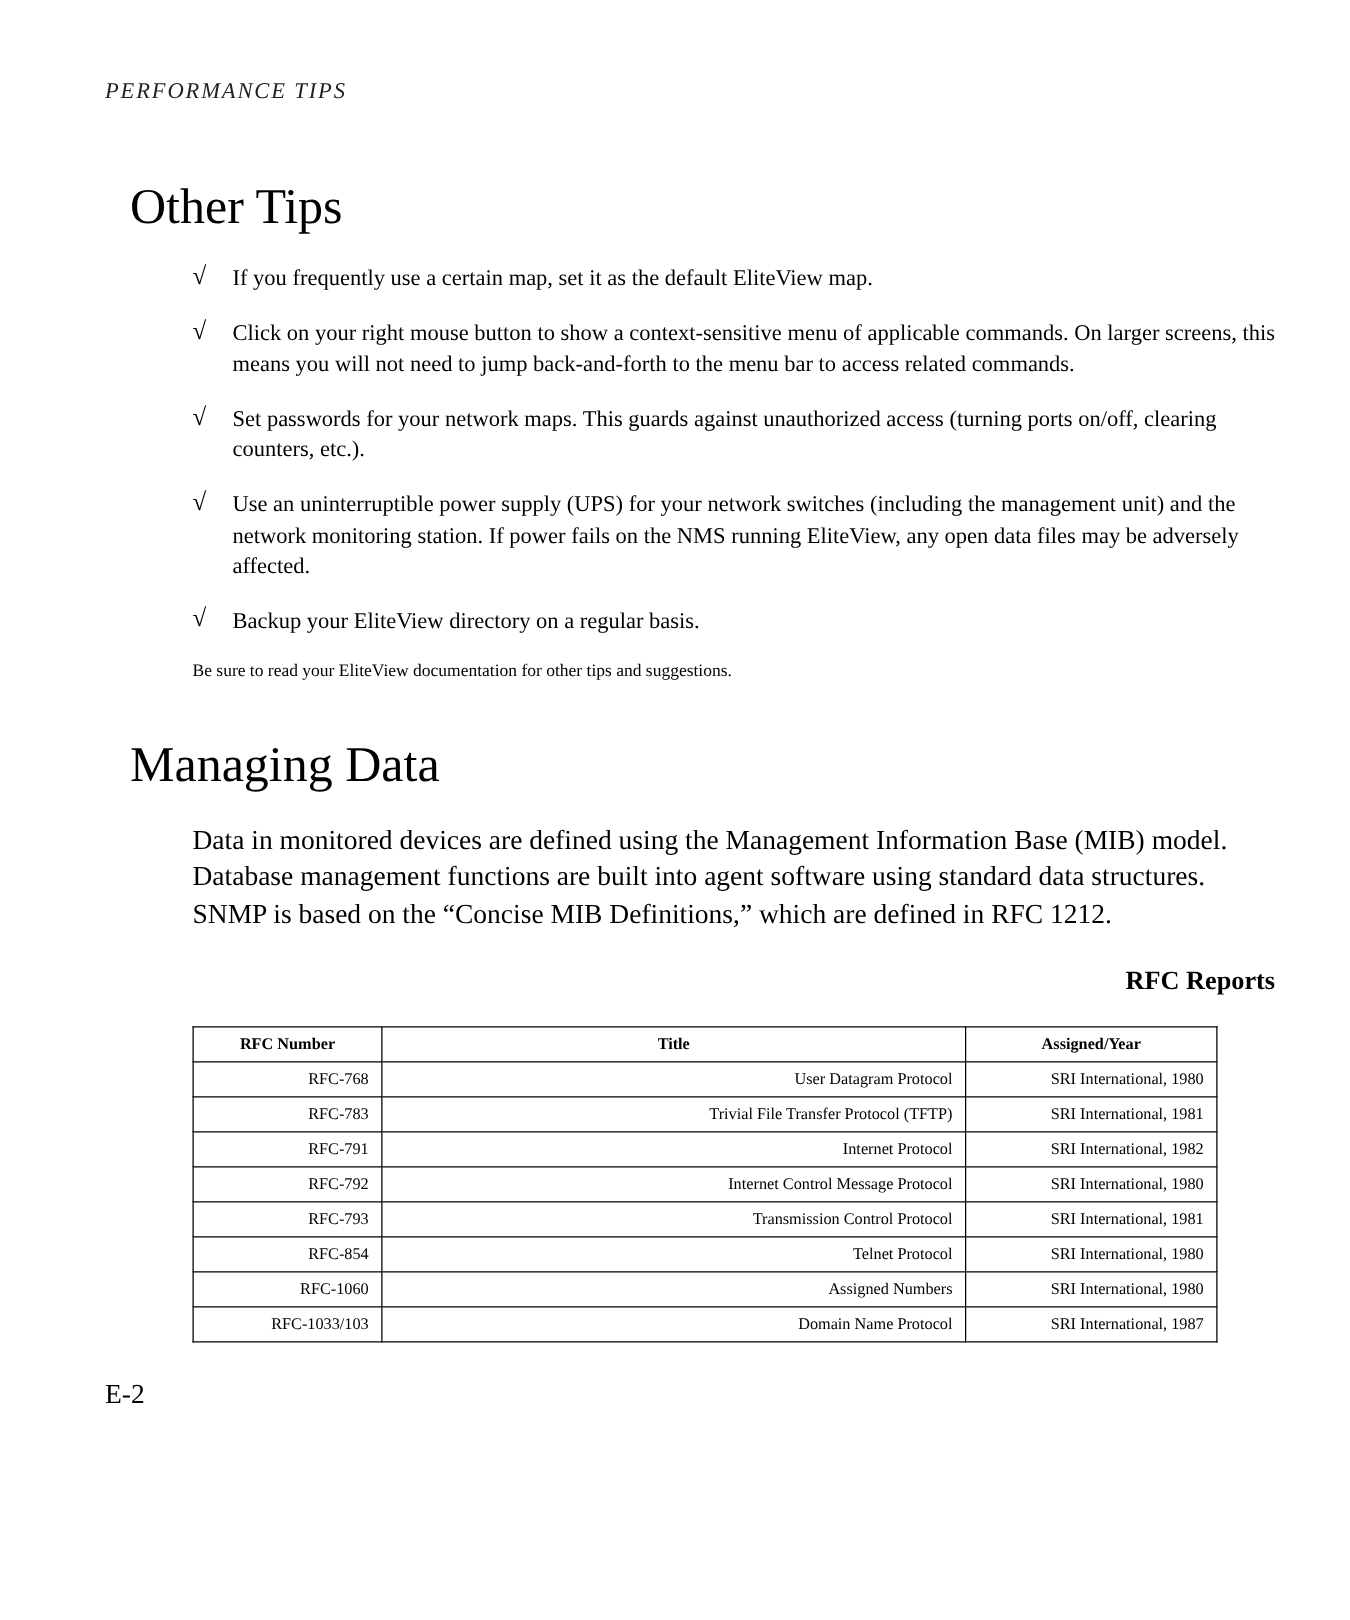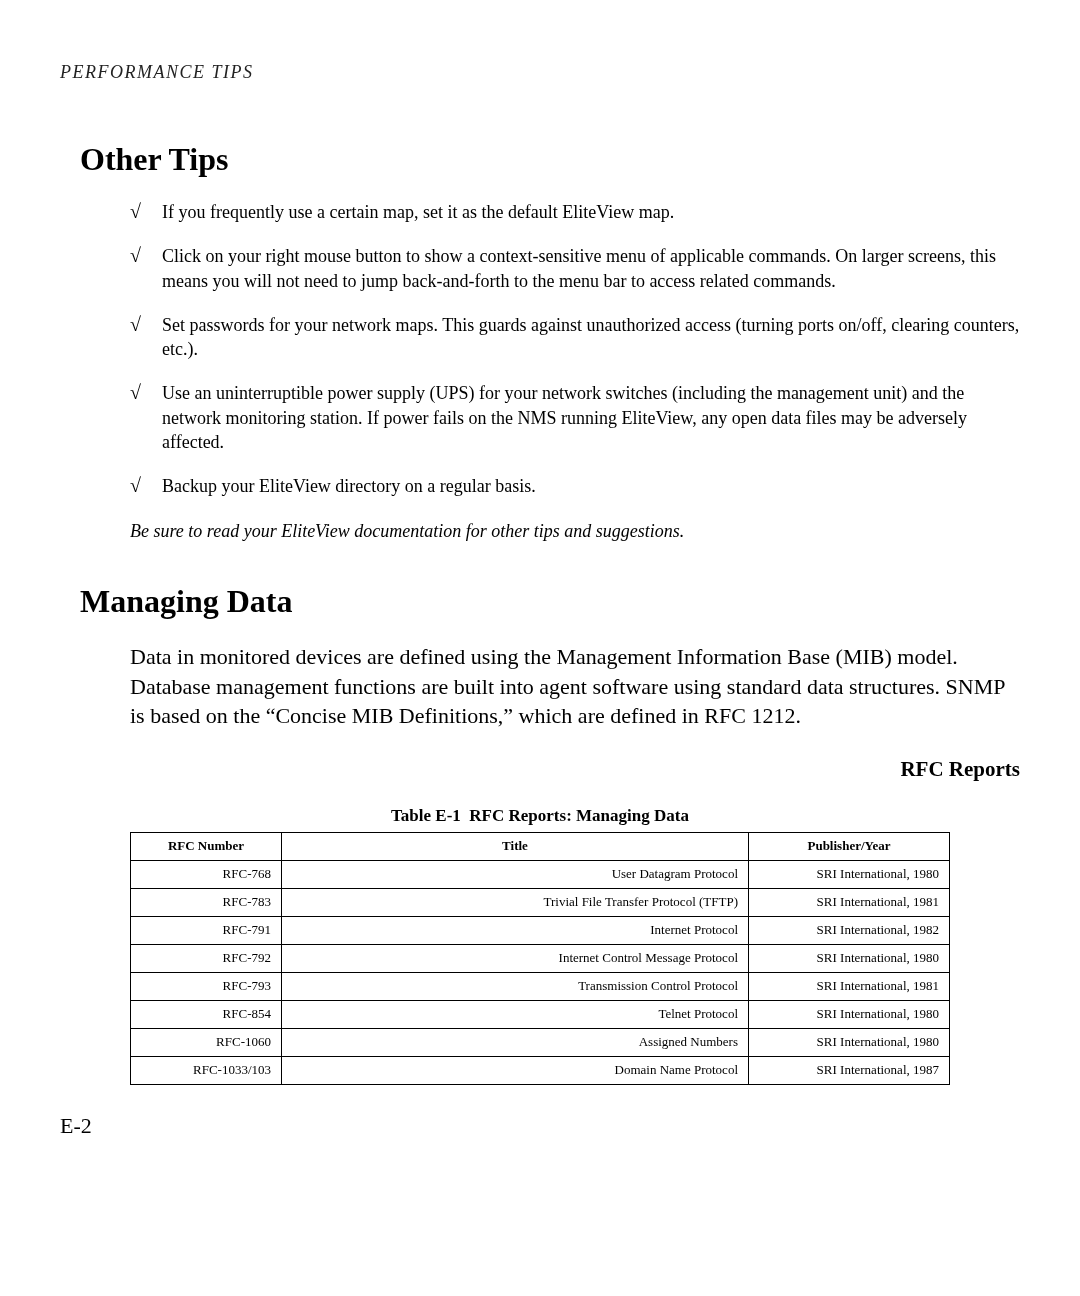--- a/index.html
+++ b/index.html
@@ -6,34 +6,35 @@
       margin: 0;
       padding: 0;
       font-family: Garamond, Georgia, 'Times New Roman', serif;
       background: #fff;
       color: #000;
       width: 1080px;
     }
     .page {
       padding: 62px 60px 40px 60px;
       box-sizing: border-box;
+      margin-left: 24px;
     }
     .running-head {
       font-style: italic;
       font-variant: small-caps;
       font-size: 18px;
       letter-spacing: 1.5px;
       color: #222;
       margin-bottom: 58px;
     }
     h1.section-title,
     .section-title {
       font-family: Garamond, Georgia, 'Times New Roman', serif;
-      font-weight: bold;
-      font-size: 32px;
+      font-weight: normal;
+      font-size: 40px;
       margin: 16px 0 22px 20px;
     }
     .tips-list {
       margin: 0 0 0 70px;
       padding: 0;
       list-style: none;
     }
     .tips-list li {
       display: flex;
       align-items: flex-start;
@@ -45,23 +46,22 @@
       flex: 0 0 32px;
       font-size: 20px;
       line-height: 1.1;
       font-family: 'Times New Roman', serif;
     }
     .tips-list .tip-text {
       flex: 1;
     }
     .after-tips {
       margin: 8px 0 40px 70px;
-      font-size: 18px;
+      font-size: 14px;
       line-height: 1.35;
-      font-style: italic;
     }
     .body-para {
       margin: 8px 0 26px 70px;
       font-size: 22px;
       line-height: 1.35;
     }
     .subheading {
       font-weight: bold;
       font-size: 21px;
       margin: 0 0 24px 20px;
@@ -141,30 +141,27 @@
   </ul>
 
   <p class="after-tips">Be sure to read your EliteView documentation for other tips and suggestions.</p>
 
   <h1 class="section-title">Managing Data</h1>
 
   <p class="body-para">Data in monitored devices are defined using the Management Information Base (MIB) model. Database management functions are built into agent software using standard data structures. SNMP is based on the “Concise MIB Definitions,” which are defined in RFC 1212.</p>
 
   <div class="subheading">RFC Reports</div>
 
-  <div class="table-caption">
-    <span class="cap-label">Table E-1</span>&nbsp;&nbsp;<span class="cap-title">RFC Reports: Managing Data</span>
-  </div>
 
   <table class="rfc-table">
     <thead>
       <tr>
         <th>RFC Number</th>
         <th>Title</th>
-        <th>Publisher/Year</th>
+        <th>Assigned/Year</th>
       </tr>
     </thead>
     <tbody id="rfc-tbody">
         <tr>
           <td>RFC-768</td>
           <td>User Datagram Protocol</td>
           <td>SRI International, 1980</td>
         </tr>
         <tr>
           <td>RFC-783</td>

